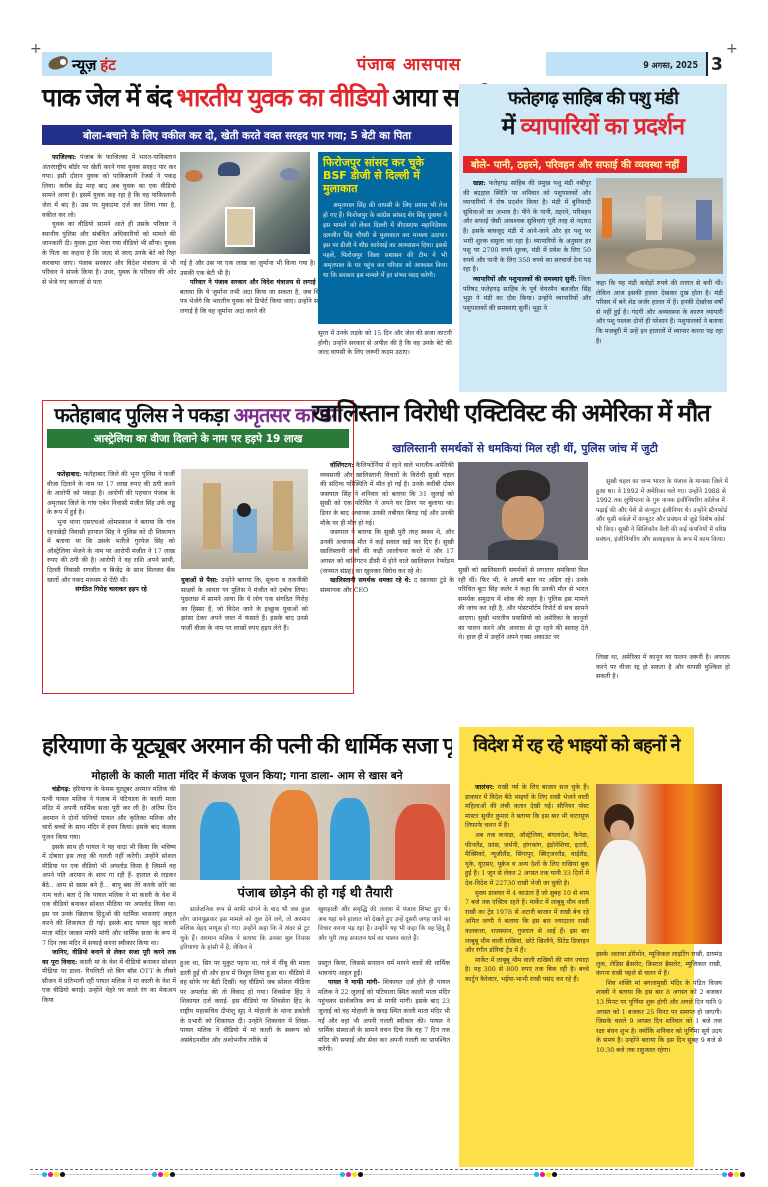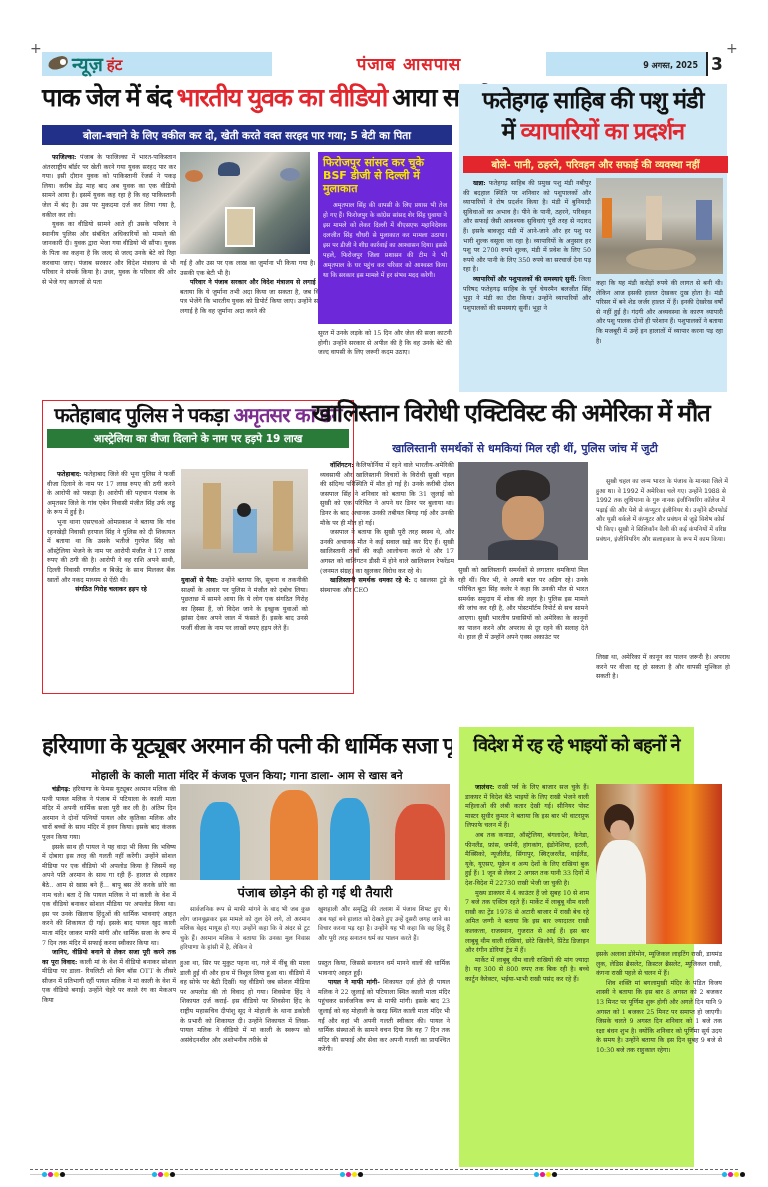--- a/index.html
+++ b/index.html
@@ -3,34 +3,34 @@
 <meta charset="utf-8">
 <style>
 *{box-sizing:border-box;margin:0;padding:0}
 body{width:768px;height:1187px;background:#fff;font-family:"DejaVu Sans","Liberation Sans",sans-serif;position:relative;overflow:hidden;color:#222}
 .abs{position:absolute}
 .mast{left:42px;top:52px;width:684px;height:24px;background:#bfe3f5;display:flex;align-items:center}
 .mast .logo{display:flex;align-items:center;width:230px;padding-left:4px}
 .mast .bird{width:26px;height:22px;position:relative}
 .mast .bird:before{content:"";position:absolute;left:2px;top:4px;width:20px;height:12px;background:#6b5a43;border-radius:60% 40% 50% 50%;transform:rotate(-15deg)}
 .mast .bird:after{content:"";position:absolute;left:14px;top:6px;width:6px;height:6px;background:#fff;border-radius:50%}
-.mast .brand1{font-weight:bold;font-size:19px;color:#0f766e;font-family:"DejaVu Sans",sans-serif}
+.mast .brand1{font-weight:bold;font-size:15px;color:#000000;font-family:"DejaVu Sans",sans-serif}
 .mast .brand2{font-weight:bold;font-size:15px;color:#d21f1f;margin-left:4px}
 .mast .section{flex:1;text-align:center;background:#fff;height:24px;line-height:24px;color:#e0262b;font-weight:bold;font-size:17px;letter-spacing:1px}
 .mast .date{width:160px;text-align:right;font-size:8px;color:#222;padding-right:8px;font-weight:bold}
 .mast .pg{width:20px;text-align:center;font-size:17px;font-weight:bold;border-left:2px solid #222;background:#fff;height:24px;line-height:24px}
 .crop{font-size:14px;color:#555}
 .hl{font-weight:bold;color:#111;line-height:1.1;font-family:"DejaVu Sans Condensed","DejaVu Sans",sans-serif;transform-origin:left top}
 .red{color:#e3262d}
 .purple{color:#7b2e8e}
 .band{color:#fff;font-weight:bold;text-align:center;font-size:12px;line-height:20px}
 .txt{font-size:6.3px;line-height:9.6px;color:#333;text-align:justify;font-family:"DejaVu Serif",serif}
 .txt b{color:#111}
 .photo{background:#888;overflow:hidden}
-.box-dark{background:#6d28d9;color:#eee}
+.box-dark{background:#0369a1;color:#eee}
 .cmyk{display:flex;gap:1px}
 .cmyk span{width:5px;height:5px;border-radius:50%}
 </style>
 </head>
 <body>
 
 <div class="abs crop" style="left:30px;top:40px">+</div>
 <div class="abs crop" style="left:726px;top:40px">+</div>
 
 <div class="abs mast">
@@ -66,24 +66,24 @@
   <p style="text-indent:10px"><b>परिवार ने पंजाब सरकार और विदेश मंत्रालय से लगाई गुहार:</b> <span>जुगराज ने आगे बताया कि ये जुर्माना तभी अदा किया जा सकता है, जब विदेश मंत्री पाकिस्तान में पत्र भेजेंगे कि भारतीय युवक को डिपोर्ट किया जाए। उन्होंने सरकार से मदद की गुहार लगाई है कि वह जुर्माना अदा करने की</span></p>
 </div>
 <div class="abs box-dark" style="left:318px;top:152px;width:134px;height:172px;padding:4px 5px">
   <div style="color:#f5e400;font-weight:bold;font-size:11px;line-height:13px">फिरोजपुर सांसद कर चुके BSF डीजी से दिल्ली में मुलाकात</div>
   <div class="txt" style="color:#eee;margin-top:5px;font-family:'DejaVu Sans',sans-serif;font-size:6.2px;line-height:10px;text-indent:10px">अमृतपाल सिंह की वापसी के लिए प्रयास भी तेज हो गए हैं। फिरोजपुर के कांग्रेस सांसद शेर सिंह घुबाया ने इस मामले को लेकर दिल्ली में बीएसएफ महानिदेशक दलजीत सिंह चौधरी से मुलाकात कर मामला उठाया। इस पर डीजी ने शीघ्र कार्रवाई का आश्वासन दिया। इससे पहले, फिरोजपुर जिला प्रशासन की टीम ने भी अमृतपाल के घर पहुंच कर परिवार को आश्वस्त किया था कि सरकार इस मामले में हर संभव मदद करेगी।</div>
 </div>
 <div class="abs txt" style="left:318px;top:328px;width:134px;height:40px;overflow:hidden">सूरत में उनके लड़के को 15 दिन और जेल की सजा काटनी होगी। उन्होंने सरकार से अपील की है कि वह उनके बेटे की जल्द वापसी के लिए जरूरी कदम उठाए।</div>
 
 <div class="abs" style="left:459px;top:84px;width:268px;height:308px;background:#cfe9f7">
   <div style="text-align:center;padding-top:4px">
-    <div class="hl" style="font-size:23px;letter-spacing:-0.8px">फतेहगढ़ साहिब की पशु मंडी</div>
+    <div class="hl" style="font-size:18px;letter-spacing:-0.8px">फतेहगढ़ साहिब की पशु मंडी</div>
     <div style="margin-top:6px"><span class="hl" style="font-size:23px">में</span> <span class="hl red" style="font-size:23px;letter-spacing:-0.8px">व्यापारियों का प्रदर्शन</span></div>
   </div>
-  <div class="band" style="position:absolute;left:4px;top:72px;width:265px;background:#e3262d;color:#fff59a;font-size:10px;line-height:17px">बोले- पानी, ठहरने, परिवहन और सफाई की व्यवस्था नहीं</div>
+  <div class="band" style="position:absolute;left:4px;top:72px;width:224px;background:#e3262d;color:#fff59a;font-size:10px;line-height:17px">बोले- पानी, ठहरने, परिवहन और सफाई की व्यवस्था नहीं</div>
   <div class="txt" style="position:absolute;left:4px;top:94px;width:128px;height:210px;overflow:hidden">
     <p style="text-indent:10px"><b>खन्ना:</b> <span>फतेहगढ़ साहिब की प्रमुख पशु मंडी नबीपुर की बदहाल स्थिति पर शनिवार को पशुपालकों और व्यापारियों ने रोष प्रदर्शन किया है। मंडी में बुनियादी सुविधाओं का अभाव है। पीने के पानी, ठहरने, परिवहन और सफाई जैसी आवश्यक सुविधाएं पूरी तरह से नदारद हैं। इसके बावजूद मंडी में आने-जाने और हर पशु पर भारी शुल्क वसूला जा रहा है। व्यापारियों के अनुसार हर पशु पर 2700 रुपये शुल्क, मंडी में प्रवेश के लिए 50 रुपये और पानी के लिए 350 रुपये का सरचार्ज देना पड़ रहा है।</span></p>
     <p style="text-indent:10px"><b>व्यापारियों और पशुपालकों की समस्याएं सुनीं:</b> <span>जिला परिषद फतेहगढ़ साहिब के पूर्व चेयरमैन बलजीत सिंह भुट्टा ने मंडी का दौरा किया। उन्होंने व्यापारियों और पशुपालकों की समस्याएं सुनीं। भुट्टा ने</span></p>
   </div>
   <div class="photo" style="position:absolute;left:137px;top:94px;width:127px;height:96px;background:linear-gradient(180deg,#b7b9b2 0%,#c9c6bc 40%,#8e8676 75%,#a79c85 100%)">
     <div style="position:absolute;left:6px;top:20px;width:10px;height:40px;background:#e07b2a"></div>
     <div style="position:absolute;left:50px;top:18px;width:16px;height:44px;background:#d9c7b0"></div>
     <div style="position:absolute;left:100px;top:22px;width:16px;height:40px;background:#6a7da8"></div>
     <div style="position:absolute;left:30px;top:70px;width:70px;height:22px;background:#b9a88c;border-radius:50%"></div>
   </div>
@@ -145,21 +145,21 @@
 </div>
 <div class="abs hl" style="left:180px;top:886px;width:270px;text-align:center;font-size:13px">पंजाब छोड़ने की हो गई थी तैयारी</div>
 <div class="abs txt" style="left:180px;top:904px;width:130px;height:48px;overflow:hidden;font-family:'DejaVu Sans',sans-serif;font-size:6.2px;text-indent:10px">सार्वजनिक रूप से माफी मांगने के बाद भी जब कुछ लोग जानबूझकर इस मामले को तूल देने लगे, तो अरमान मलिक बेहद मायूस हो गए। उन्होंने कहा कि वे अंदर से टूट चुके हैं। अरमान मलिक ने बताया कि उनका मूल निवास हरियाणा के हांसी में है, लेकिन वे</div>
 <div class="abs txt" style="left:318px;top:904px;width:132px;height:48px;overflow:hidden;font-family:'DejaVu Sans',sans-serif;font-size:6.2px">खुशहाली और समृद्धि की तलाश में पंजाब शिफ्ट हुए थे। अब यहां बने हालात को देखते हुए उन्हें दूसरी जगह जाने का विचार करना पड़ रहा है। उन्होंने यह भी कहा कि वह हिंदू हैं और पूरी तरह सनातन धर्म का पालन करते हैं।</div>
 <div class="abs txt" style="left:180px;top:958px;width:130px;height:208px;overflow:hidden">हुआ था, सिर पर मुकुट पहना था, गले में नींबू की माला डाली हुई थी और हाथ में त्रिशूल लिया हुआ था। वीडियो में वह सोफे पर बैठी दिखीं। यह वीडियो जब सोशल मीडिया पर अपलोड की तो विवाद हो गया। शिवसेना हिंद ने शिकायत दर्ज कराई- इस वीडियो पर शिवसेना हिंद के राष्ट्रीय महासचिव दीपांशु सूद ने मोहाली के थाना डकोली के प्रभारी को शिकायत दी। उन्होंने शिकायत में लिखा- पायल मलिक ने वीडियो में मां काली के स्वरूप को असंवेदनशील और अशोभनीय तरीके से</div>
 <div class="abs txt" style="left:318px;top:958px;width:132px;height:208px;overflow:hidden">
   <p>प्रस्तुत किया, जिससे सनातन धर्म मानने वालों की धार्मिक भावनाएं आहत हुईं।</p>
   <p style="text-indent:10px"><b>पायल ने माफी मांगी-</b> <span>शिकायत दर्ज होते ही पायल मलिक ने 22 जुलाई को पटियाला स्थित काली माता मंदिर पहुंचकर सार्वजनिक रूप से माफी मांगी। इसके बाद 23 जुलाई को वह मोहाली के खरड़ स्थित काली माता मंदिर भी गईं और वहां भी अपनी गलती स्वीकार की। पायल ने धार्मिक संस्थाओं के सामने वचन दिया कि वह 7 दिन तक मंदिर की सफाई और सेवा कर अपनी गलती का प्रायश्चित करेंगी।</span></p>
 </div>
 
-<div class="abs" style="left:459px;top:727px;width:235px;height:440px;background:#bef264">
+<div class="abs" style="left:459px;top:727px;width:235px;height:440px;background:#fde047">
   <div style="text-align:center;padding-top:8px">
     <div class="hl" style="font-size:18px;letter-spacing:-0.8px;white-space:nowrap">विदेश में रह रहे भाइयों को बहनों ने</div>
   </div>
   <div class="txt" style="position:absolute;left:6px;top:55px;width:124px;height:380px;overflow:hidden">
     <p style="text-indent:10px"><b>जालंधर:</b> <span>राखी पर्व के लिए बाजार सज चुके हैं। डाकघर में विदेश बैठे भाइयों के लिए राखी भेजने वाली महिलाओं की लंबी कतार देखी गई। सीनियर पोस्ट मास्टर सुधीर कुमार ने बताया कि इस बार भी वाटरप्रूफ लिफाफे चलन में हैं।</span></p>
     <p style="text-indent:10px">अब तक कनाडा, ऑस्ट्रेलिया, बंगलादेश, कैनेडा, फीनलैंड, फ्रांस, जर्मनी, हांगकांग, इंडोनेशिया, इटली, मैक्सिको, न्यूजीलैंड, सिंगापुर, स्विट्जरलैंड, थाईलैंड, यूके, यूएसए, यूक्रेन व अन्य देशों के लिए राखियां बुक हुई हैं। 1 जून से लेकर 2 अगस्त तक यानी 33 दिनों में देश-विदेश में 22730 राखी भेजी जा चुकी है।</p>
     <p style="text-indent:10px">मुख्य डाकघर में 4 काउंटर हैं जो सुबह 10 से शाम 7 बजे तक एक्टिव रहते हैं। मार्केट में लाबूबू थीम वाली राखी का ट्रेंड 1978 से अटारी बाजार में राखी बेच रहे अमित जग्गी ने बताया कि इस बार ज्यादातर राखी कलकत्ता, राजस्थान, गुजरात से आई हैं। इस बार लाबूबू थीम वाली राखियां, छोटे खिलौने, प्रिंटेड डिजाइन और रंगीन डोरियां ट्रेंड में हैं।</p>
     <p style="text-indent:10px">मार्केट में लाबूबू थीम वाली राखियों की मांग ज्यादा है। यह 300 से 800 रुपए तक बिक रही है। बच्चे कार्टून कैरेक्टर, भईया-भाभी राखी पसंद कर रहे हैं।</p>
   </div>
   <div class="photo" style="position:absolute;left:137px;top:57px;width:126px;height:160px;background:linear-gradient(90deg,#a9723f 0%,#d8b894 30%,#e85a1a 55%,#f08c1c 75%,#c2361a 100%)">

